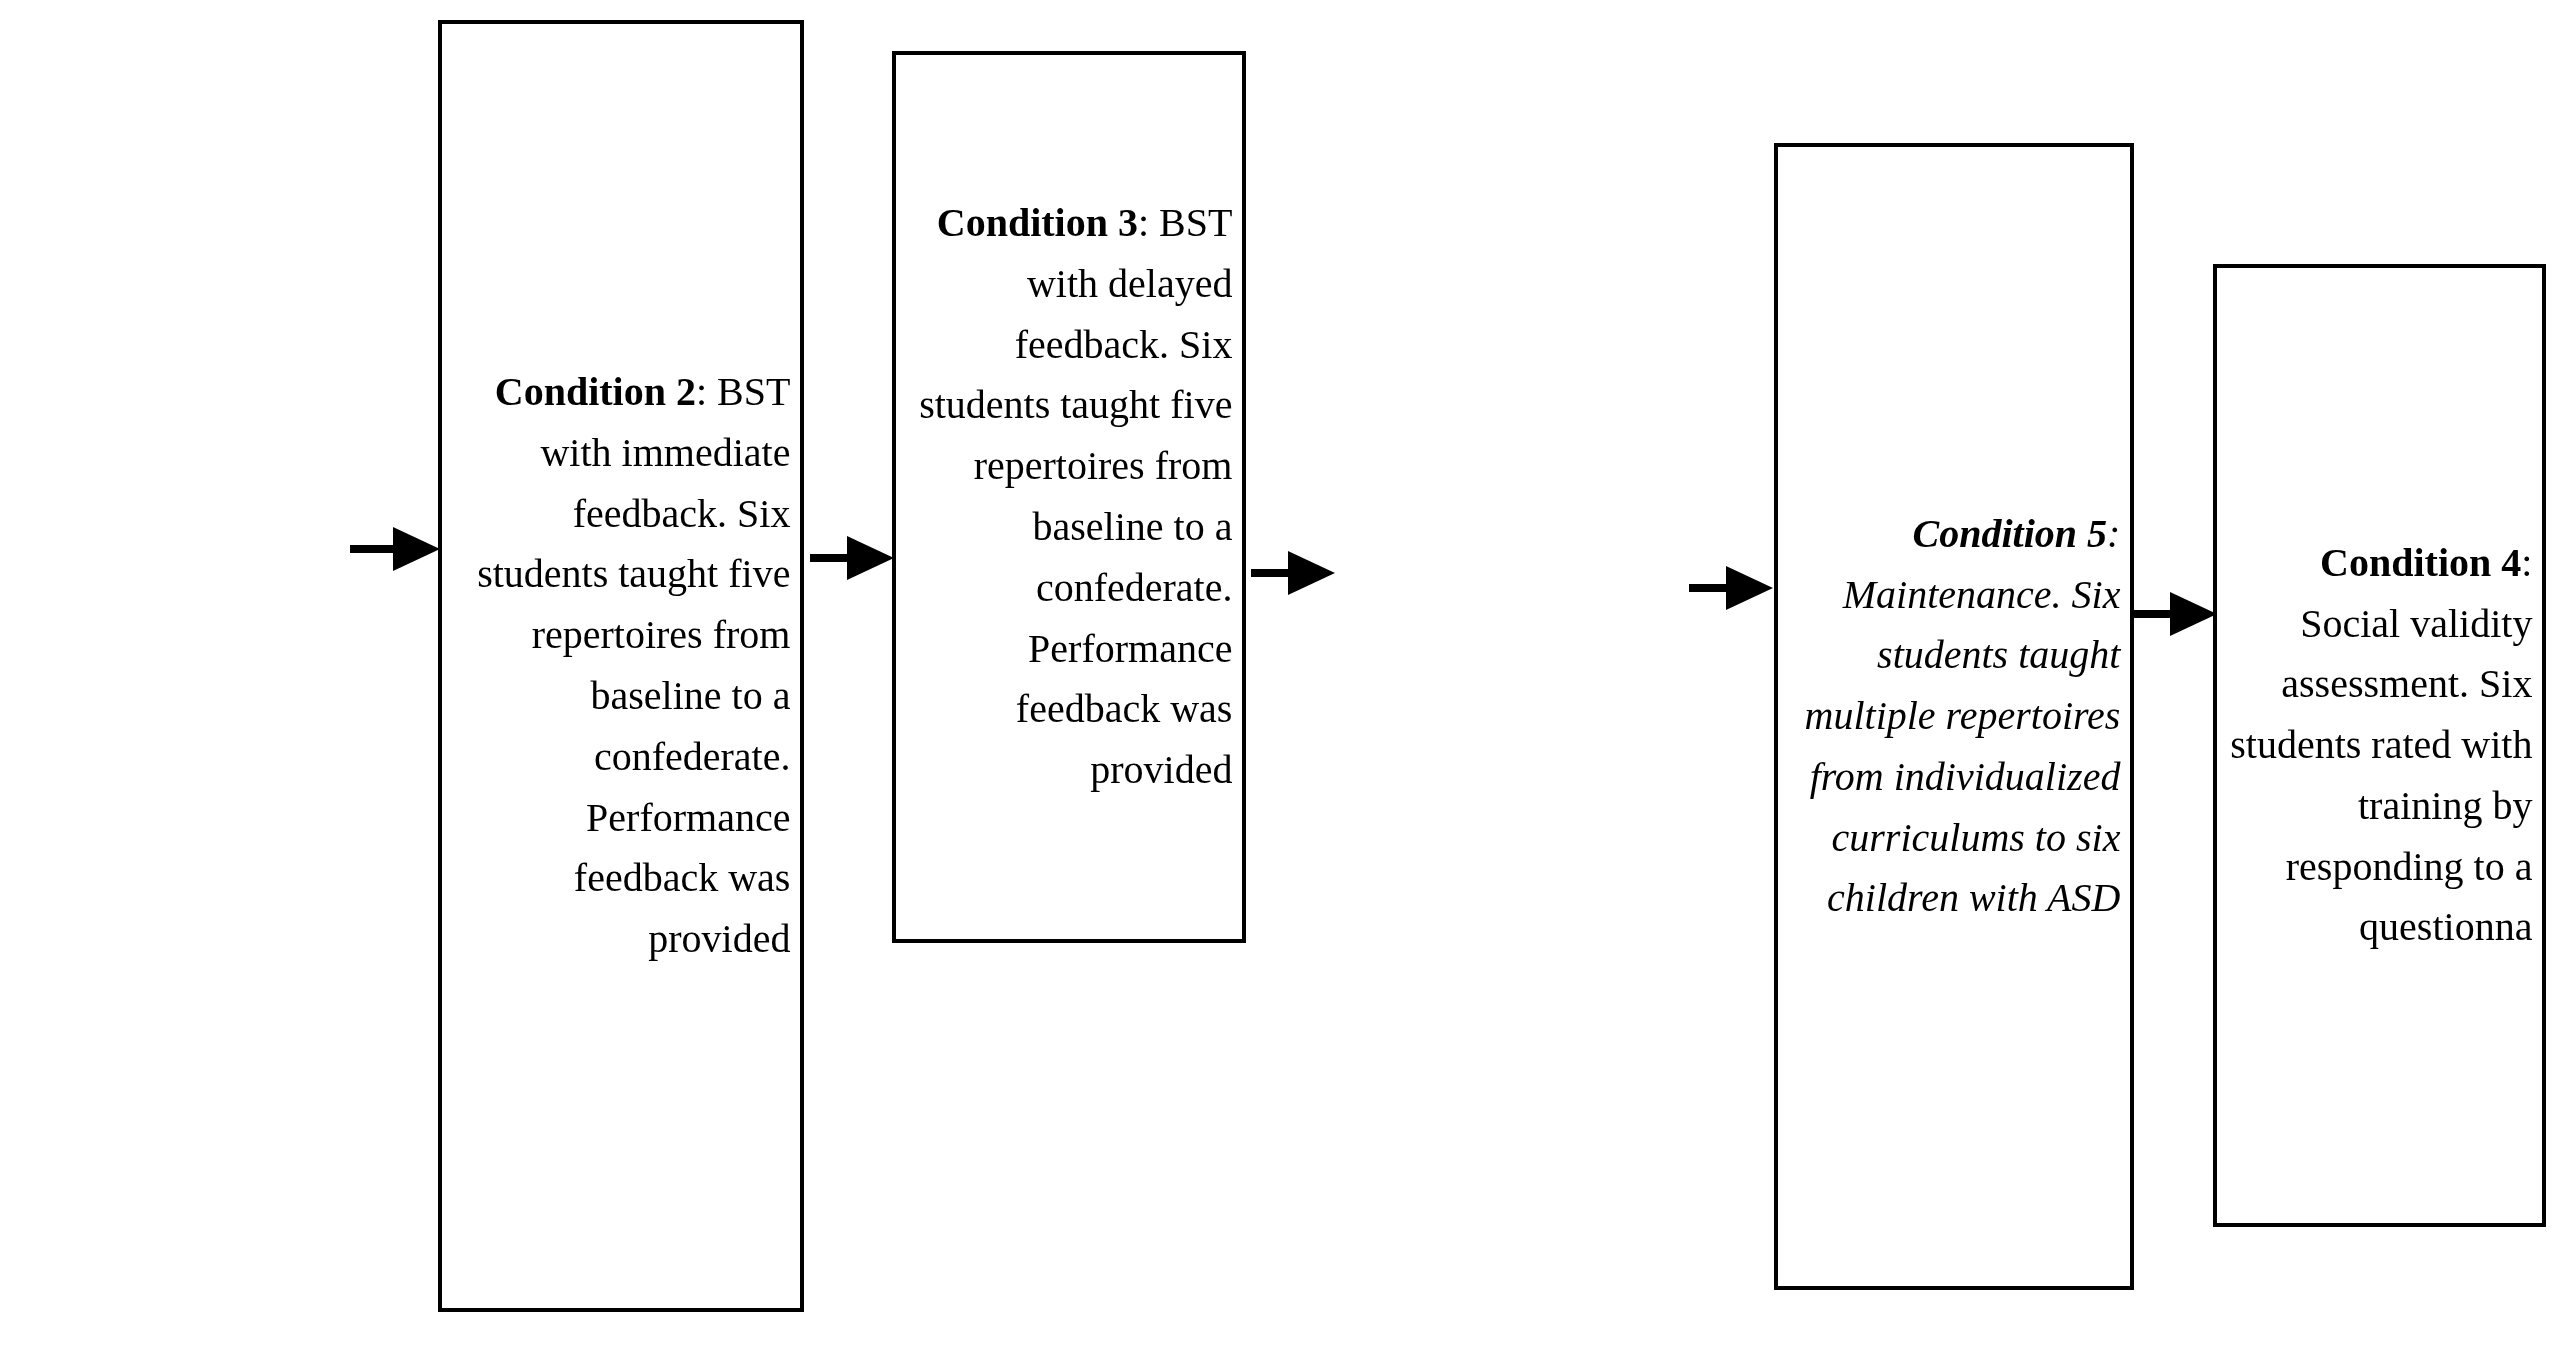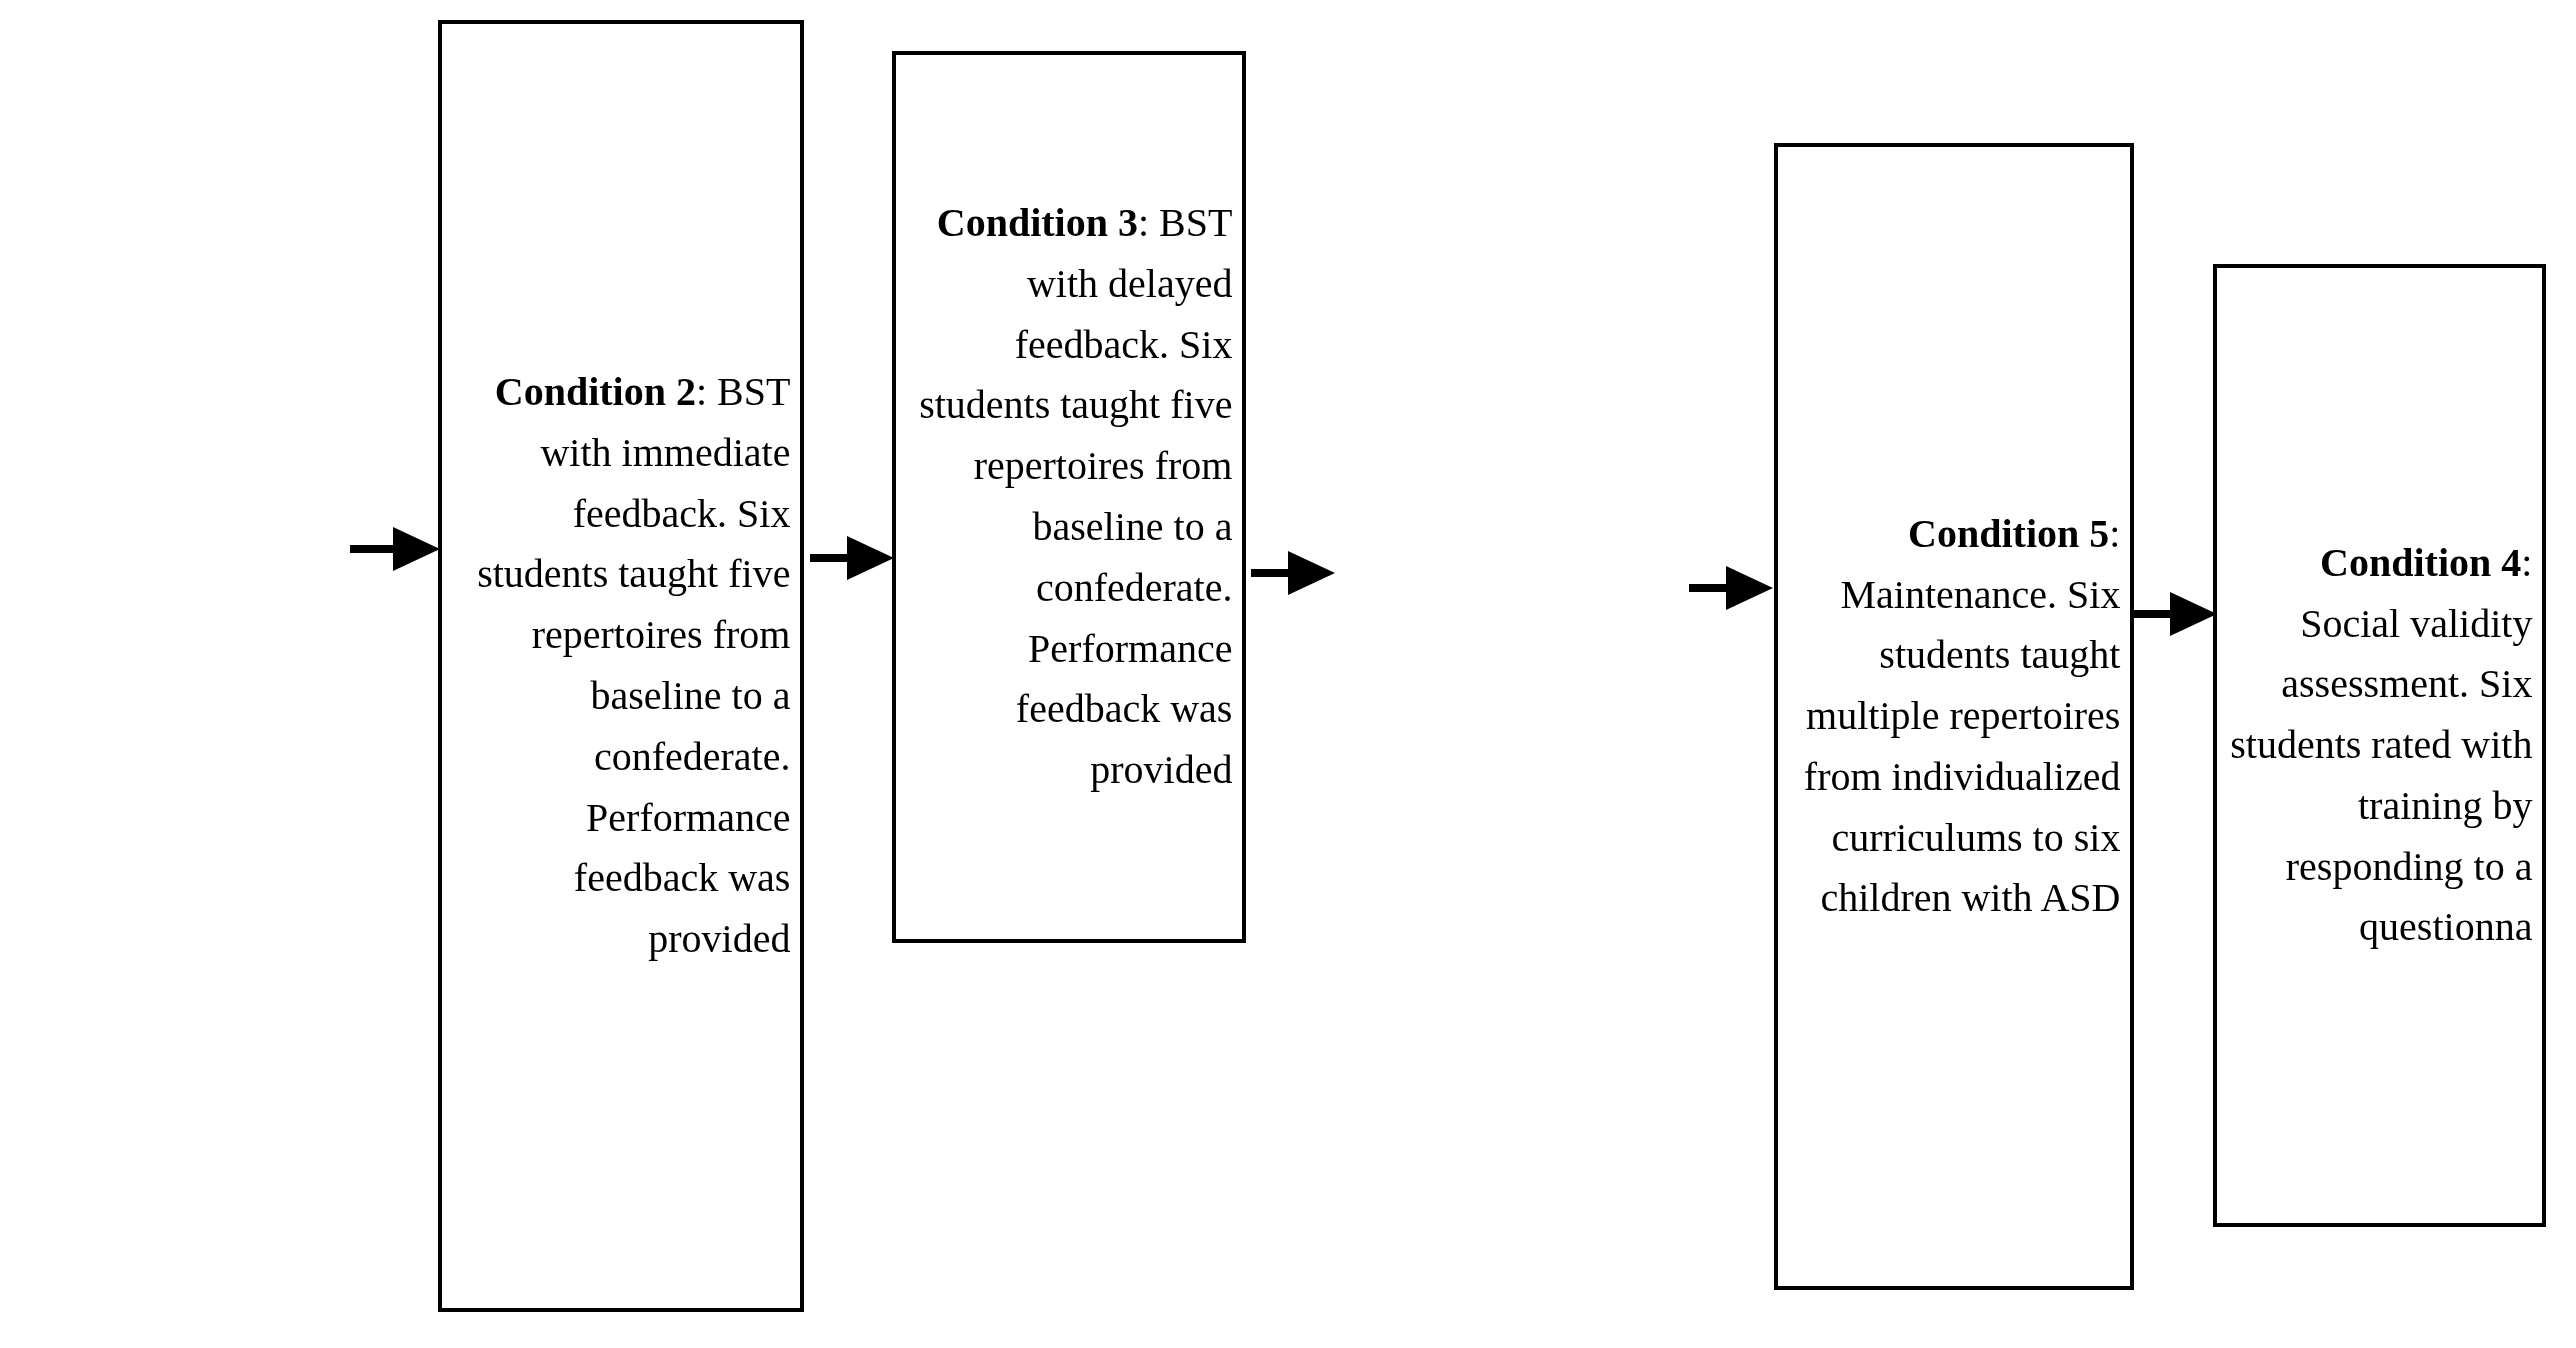--- a/index.html
+++ b/index.html
@@ -91,21 +91,21 @@
     <div class="shaft" style="width:54px;"></div>
     <div class="head" style="left:37px;"></div>
   </div>
 
 
   <div class="connector" style="left:1689px; top:588px; width:84px;">
     <div class="shaft" style="width:54px;"></div>
     <div class="head" style="left:37px;"></div>
   </div>
 
-  <div class="node-box" style="left:1774px; top:143px; width:360px; height:1147px;">
+  <div class="node-box" style="left:1774px; top:143px; width:360px; height:1147px;font-style:italic;">
     <div class="node-text">
       <b>Condition 5</b><span>: Maintenance. Six students taught multiple repertoires from individualized curriculums to six children with ASD</span>
     </div>
   </div>
 
   <div class="connector" style="left:2133px; top:614px; width:84px;">
     <div class="shaft" style="width:54px;"></div>
     <div class="head" style="left:37px;"></div>
   </div>
 

